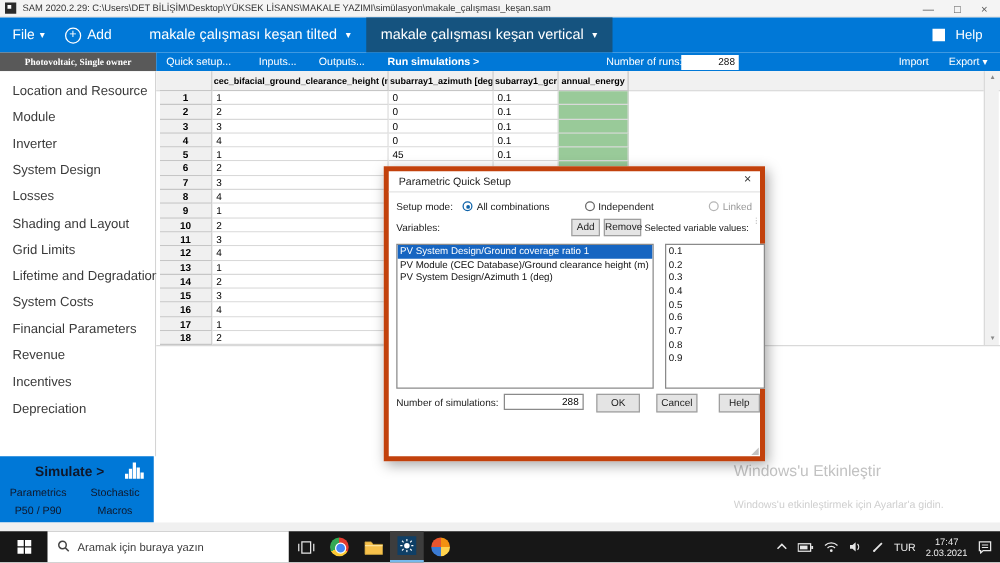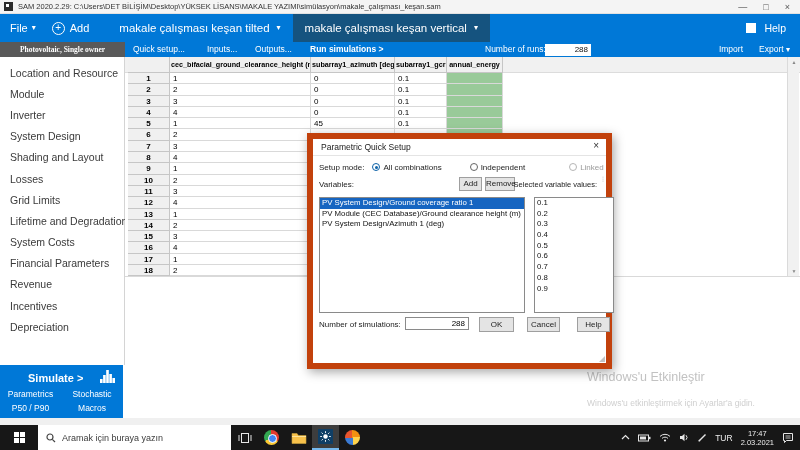--- a/index.html
+++ b/index.html
@@ -35,21 +35,21 @@
   .tl-run { left:185px; font-weight:bold; }
   .tl-runs-label { left:360px; }
   .tl-runs-value { left:420px; top:1.5px !important; width:46px; height:12px; background:#fff; color:#111; text-align:right; padding-right:3px; font-size:8px; line-height:12px !important; }
   .tl-import { right:57px; } .tl-export { right:10px; }
 
   
   #sidebar { position:absolute; left:0; top:57px; width:125px; height:308px; background:#fff; border-right:1px solid #d4d4d4; }
   .nav-item { height:21.2px; padding-left:10px; font-size:10.5px; color:#3a3a3a; display:flex; align-items:center; white-space:nowrap; }
   #sidebar .nav-wrap { padding-top:5px; }
 
-  #simpanel { position:absolute; left:0; top:365px; width:123px; height:53px; background:var(--accent,#0078d7); color:#ffffff; }
+  #simpanel { position:absolute; left:0; top:365px; width:123px; height:53px; background:var(--accent,#0078d7); color:#0f172a; }
   .sim-row1 { position:relative; height:24px; }
   .sim-label { position:absolute; left:28px; top:7px; font-size:11px; font-weight:bold; }
   .sim-icon { position:absolute; right:7px; top:4px; }
   .sim-grid { display:grid; grid-template-columns:61px 62px; font-size:8.5px; text-align:center; row-gap:4px; }
 
   
   #main { position:absolute; left:125px; top:57px; width:675px; height:361px; background:#fff; }
   .header-band { position:absolute; left:0; top:0; width:675px; height:16px; background:#f1f1f1; border-bottom:1px solid #dcdcdc; }
   .grid { position:absolute; left:3px; top:0; }
   .g-row { display:flex; }
@@ -61,21 +61,21 @@
   .grid-end-line { position:absolute; left:0; top:219px; width:675px; border-top:1px solid #d9d9d9; }
   .vscroll { position:absolute; left:662px; top:0; width:12px; height:219px; background:#f1f1f1; border-left:1px solid #dadada; }
   .vscroll .arr { position:absolute; left:0; width:12px; text-align:center; font-size:5px; color:#888; }
   .arr-up { top:2px; } .arr-down { bottom:2px; }
 
   .watermark { position:absolute; left:462px; top:313px; }
   .wm-title { font-size:12.5px; color:#c2c2c2; }
   .wm-sub { font-size:8.5px; color:#cfcfcf; margin-top:14px; }
 
   
-  #dialog { position:absolute; left:307px; top:133px; width:305px; height:236px; background:#fff; border:6px solid #c2410c; box-shadow:2px 3px 10px rgba(0,0,0,.35); z-index:5; }
+  #dialog { position:absolute; left:307px; top:133px; width:305px; height:236px; background:#fff; border:4px solid #c2410c; box-shadow:2px 3px 10px rgba(0,0,0,.35); z-index:5; }
   .dlg-title { position:absolute; left:8px; top:3px; font-size:8.5px; color:#222; }
   .dlg-close { position:absolute; right:7px; top:1px; font-size:10px; color:#333; }
   .dlg-sep { position:absolute; left:0; top:16px; width:100%; border-top:1px solid #e4e4e4; }
   .mode-row { position:absolute; left:6px; top:22px; height:12px; display:flex; align-items:center; font-size:8px; color:#222; }
   .mode-row .cap { margin-right:8px; }
   .radio { width:8px; height:8px; border:1px solid #666; border-radius:50%; margin-right:3px; position:relative; flex:none; }
   .radio.sel { border-color:#0d62a8; }
   .radio.sel::after { content:""; position:absolute; left:1.5px; top:1.5px; width:3px; height:3px; border-radius:50%; background:#0d62a8; }
   .mode { display:flex; align-items:center; }
   .mode + .mode { margin-left:28px; }
@@ -173,22 +173,22 @@
     </div>
   </div>
 </div>
 
 <div id="sidebar">
   <div class="nav-wrap">
       <div class="nav-item">Location and Resource</div>
       <div class="nav-item">Module</div>
       <div class="nav-item">Inverter</div>
       <div class="nav-item">System Design</div>
+      <div class="nav-item">Losses</div>
       <div class="nav-item">Shading and Layout</div>
-      <div class="nav-item">Losses</div>
       <div class="nav-item">Grid Limits</div>
       <div class="nav-item">Lifetime and Degradation</div>
       <div class="nav-item">System Costs</div>
       <div class="nav-item">Financial Parameters</div>
       <div class="nav-item">Revenue</div>
       <div class="nav-item">Incentives</div>
       <div class="nav-item">Depreciation</div>
     </div>
 </div>
 

